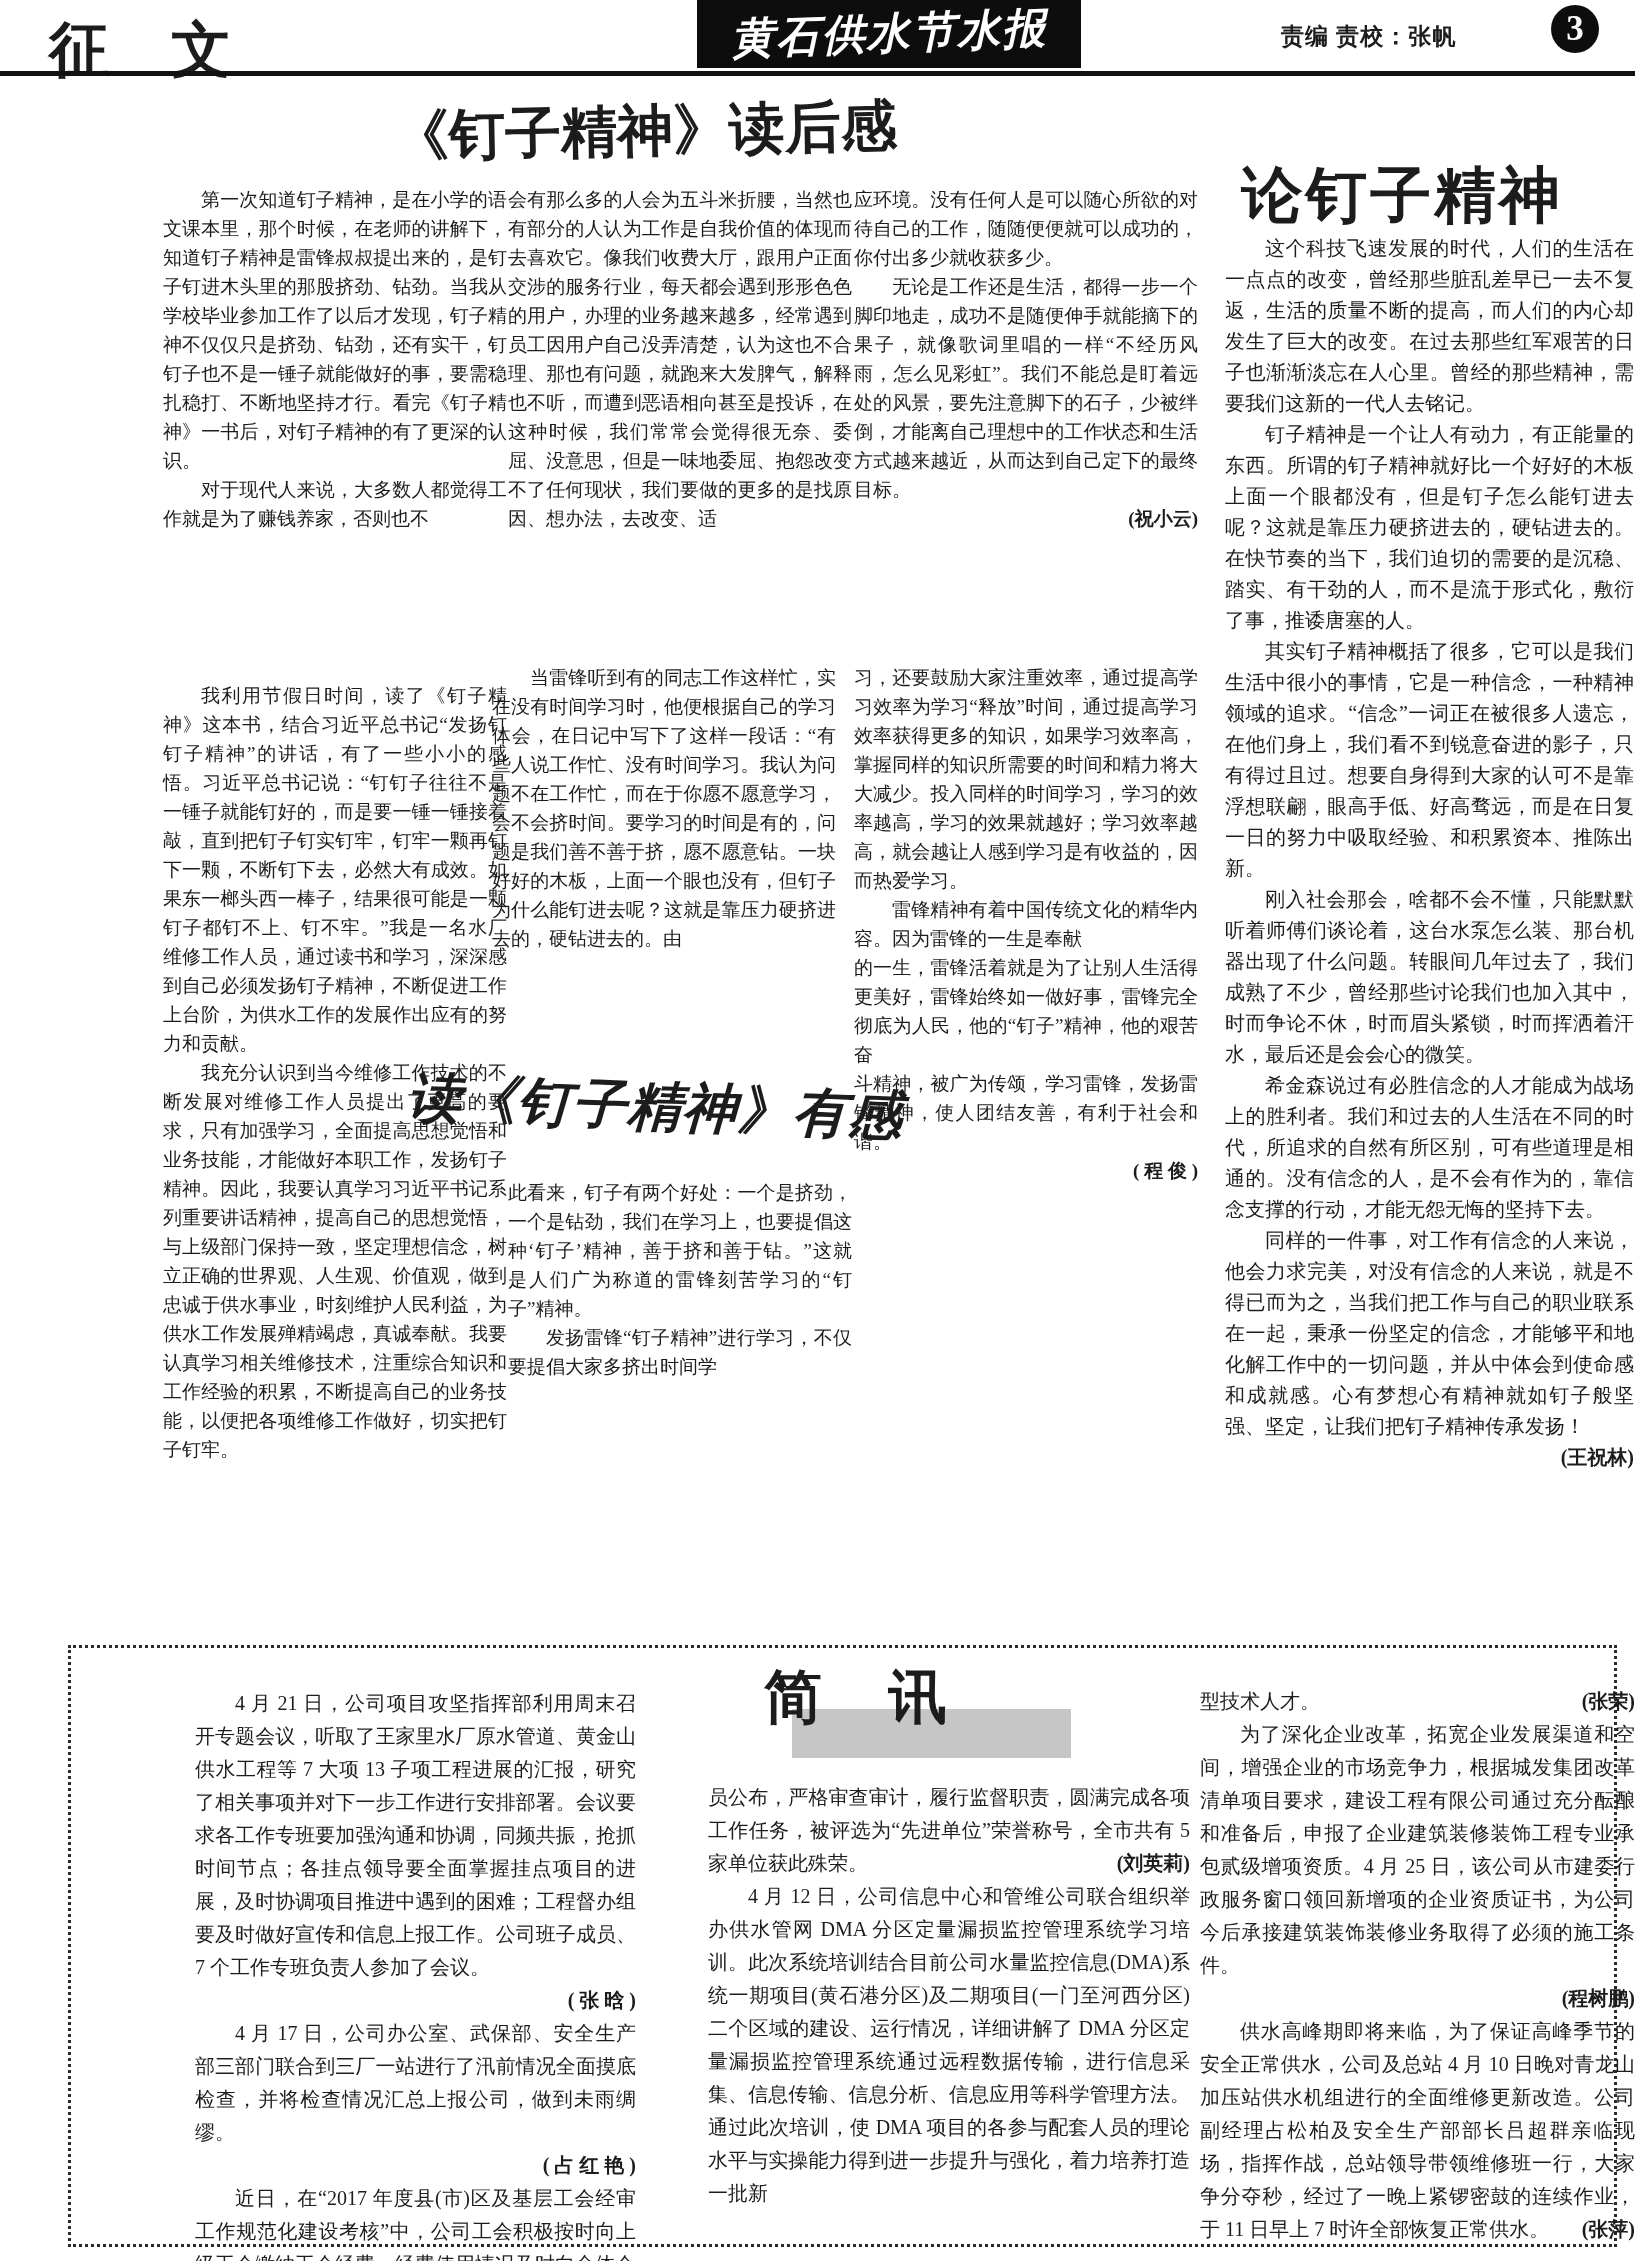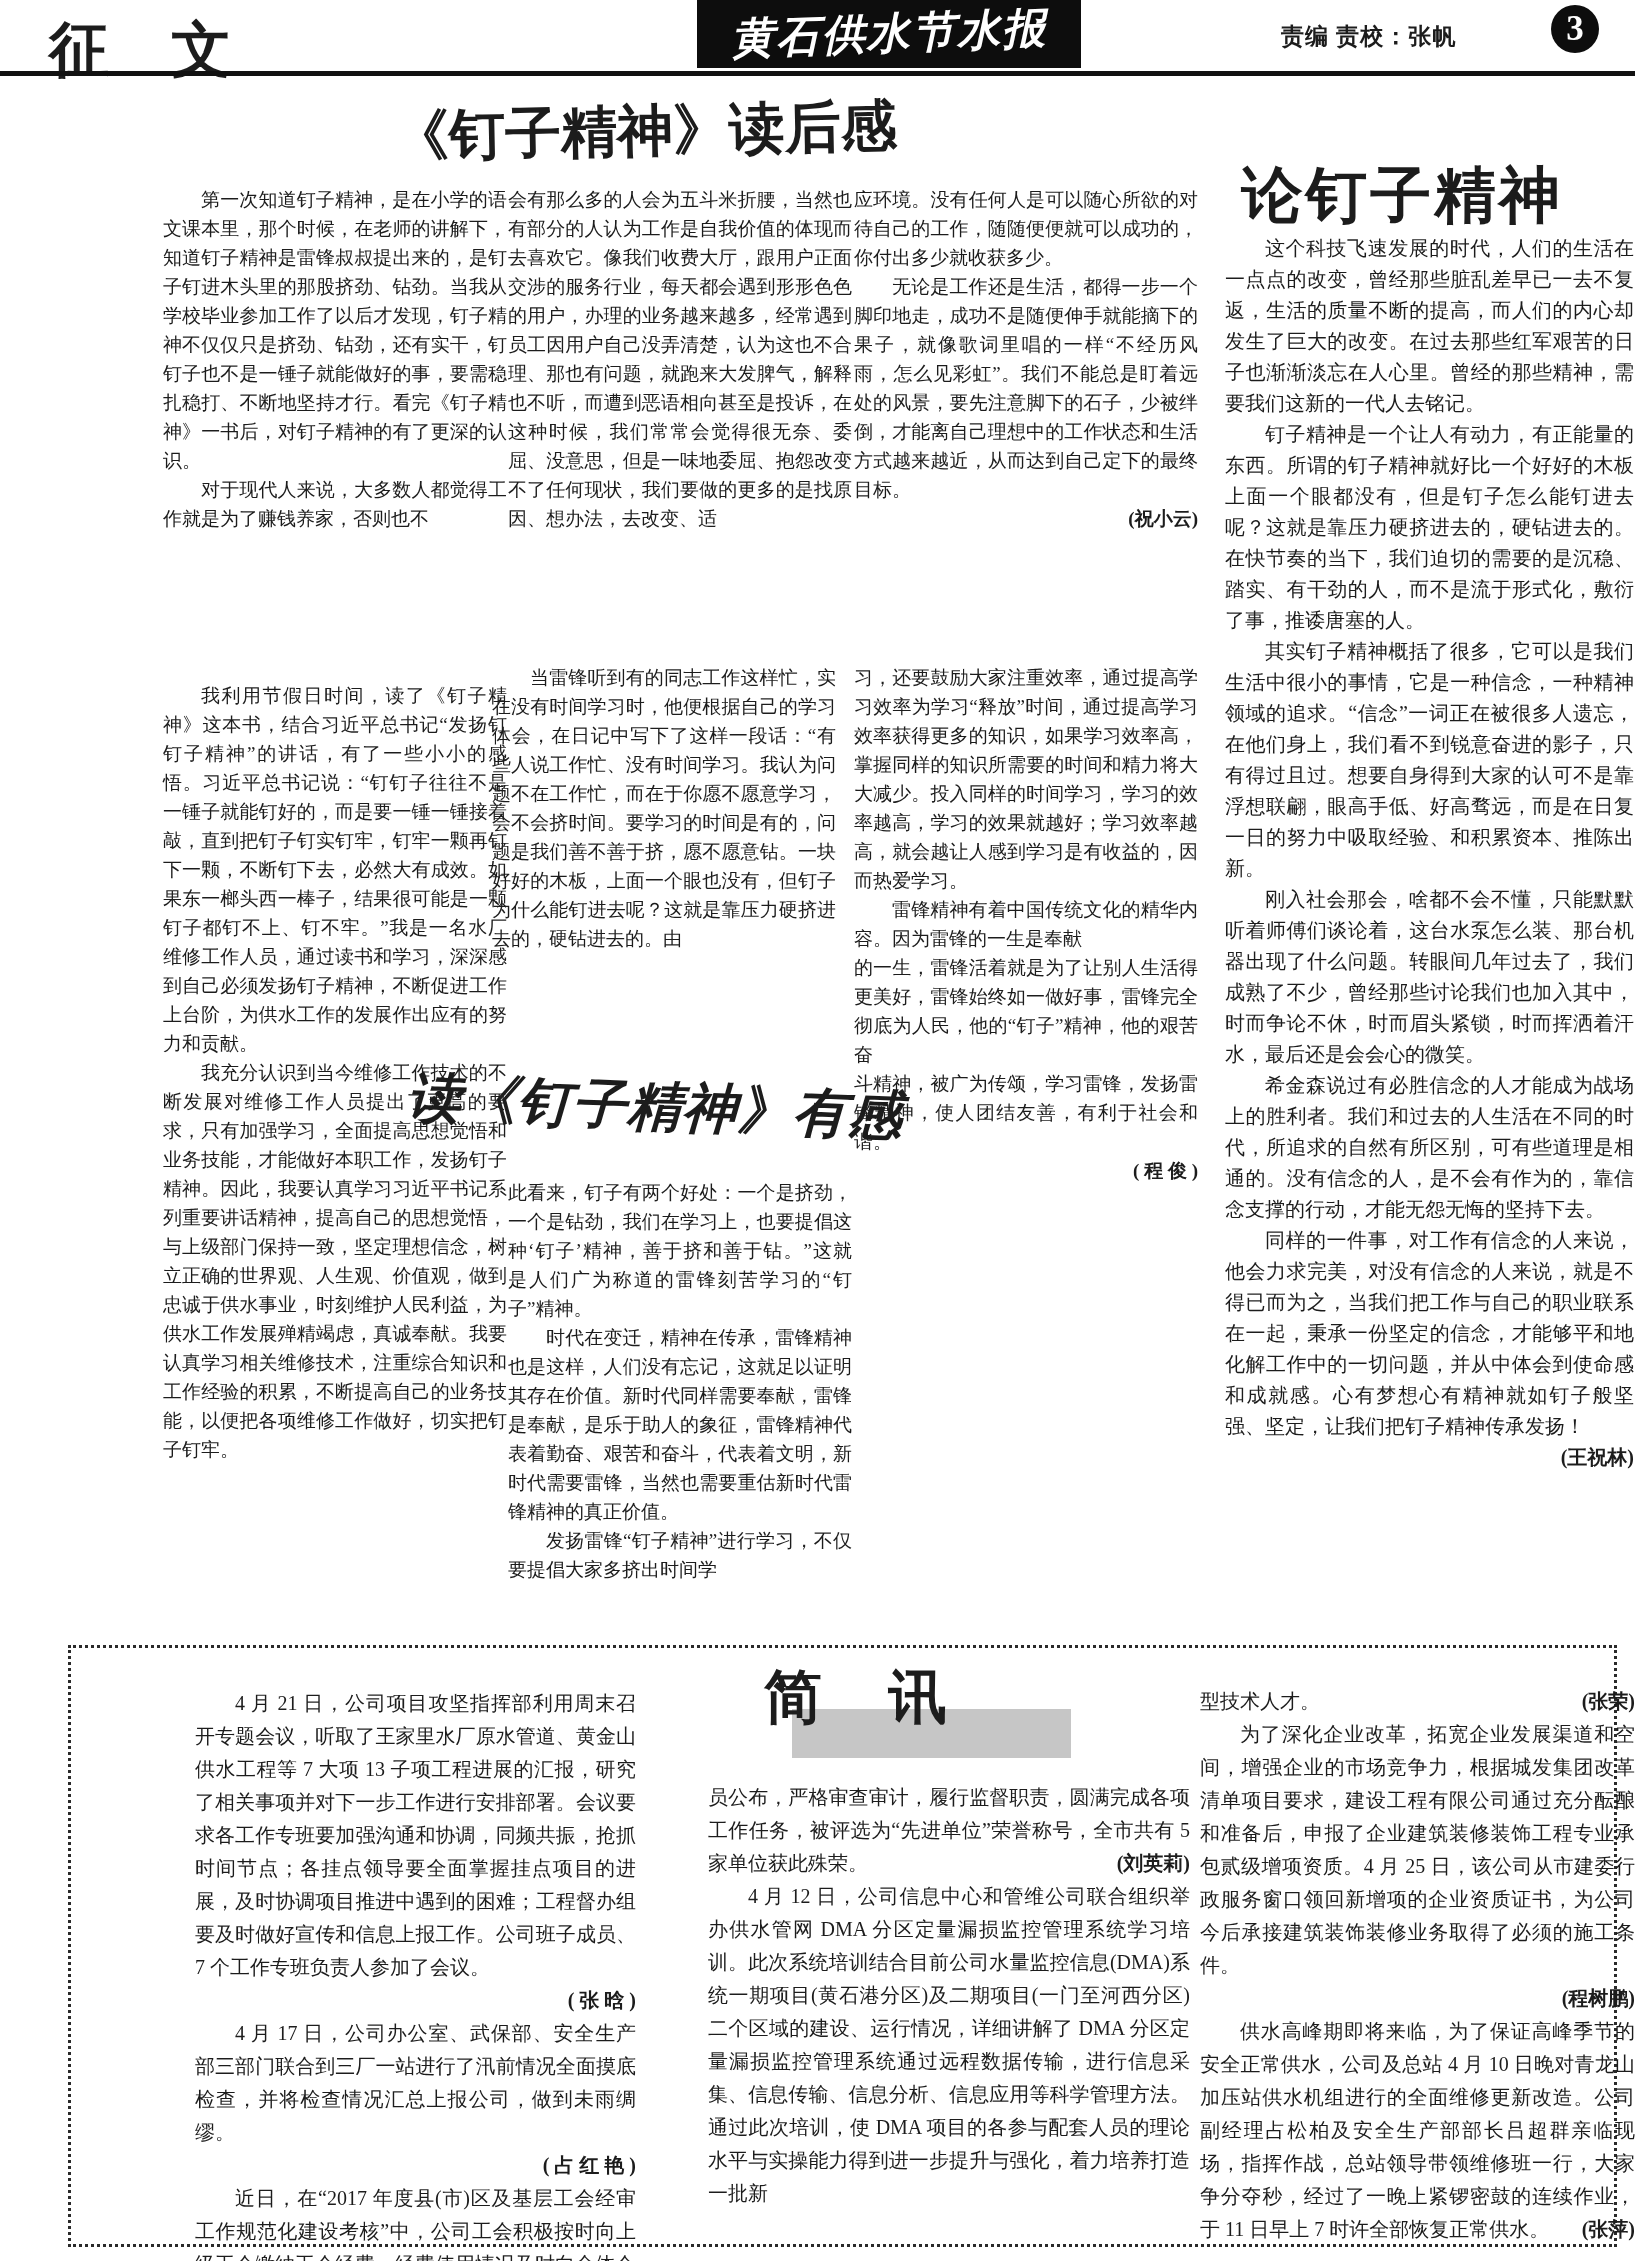--- a/index.html
+++ b/index.html
@@ -66,21 +66,20 @@
 </div>
 
 <div class="col c-main" style="left:480px;top:185px;">
   <p>会有那么多的人会为五斗米折腰，当然也有部分的人认为工作是自我价值的体现而去喜欢它。像我们收费大厅，跟用户正面交涉的服务行业，每天都会遇到形形色色的用户，办理的业务越来越多，经常遇到员工因用户自己没弄清楚，认为这也不合理、那也有问题，就跑来大发脾气，解释也不听，而遭到恶语相向甚至是投诉，在这种时候，我们常常会觉得很无奈、委屈、没意思，但是一味地委屈、抱怨改变不了任何现状，我们要做的更多的是找原因、想办法，去改变、适</p>
 </div>
 <div class="col c-main" style="left:464px;top:663px;">
   <p class="ind">当雷锋听到有的同志工作这样忙，实在没有时间学习时，他便根据自己的学习体会，在日记中写下了这样一段话：“有些人说工作忙、没有时间学习。我认为问题不在工作忙，而在于你愿不愿意学习，会不会挤时间。要学习的时间是有的，问题是我们善不善于挤，愿不愿意钻。一块好好的木板，上面一个眼也没有，但钉子为什么能钉进去呢？这就是靠压力硬挤进去的，硬钻进去的。由</p>
 </div>
 <div class="col c-main" style="left:480px;top:1178px;">
   <p>此看来，钉子有两个好处：一个是挤劲，一个是钻劲，我们在学习上，也要提倡这种‘钉子’精神，善于挤和善于钻。”这就是人们广为称道的雷锋刻苦学习的“钉子”精神。</p>
-  <p class="ind">时代在变迁，精神在传承，雷锋精神也是这样，人们没有忘记，这就足以证明其存在价值。新时代同样需要奉献，雷锋是奉献，是乐于助人的象征，雷锋精神代表着勤奋、艰苦和奋斗，代表着文明，新时代需要雷锋，当然也需要重估新时代雷锋精神的真正价值。</p>
   <p class="ind">发扬雷锋“钉子精神”进行学习，不仅要提倡大家多挤出时间学</p>
 </div>
 
 <div class="col c-main" style="left:826px;top:185px;">
   <p>应环境。没有任何人是可以随心所欲的对待自己的工作，随随便便就可以成功的，你付出多少就收获多少。</p>
   <p class="ind">无论是工作还是生活，都得一步一个脚印地走，成功不是随便伸手就能摘下的果子，就像歌词里唱的一样“不经历风雨，怎么见彩虹”。我们不能总是盯着远处的风景，要先注意脚下的石子，少被绊倒，才能离自己理想中的工作状态和生活方式越来越近，从而达到自己定下的最终目标。</p>
   <p class="byline">(祝小云)</p>
 </div>
 <div class="col c-main" style="left:826px;top:663px;">
   <p>习，还要鼓励大家注重效率，通过提高学习效率为学习“释放”时间，通过提高学习效率获得更多的知识，如果学习效率高，掌握同样的知识所需要的时间和精力将大大减少。投入同样的时间学习，学习的效率越高，学习的效果就越好；学习效率越高，就会越让人感到学习是有收益的，因而热爱学习。</p>

